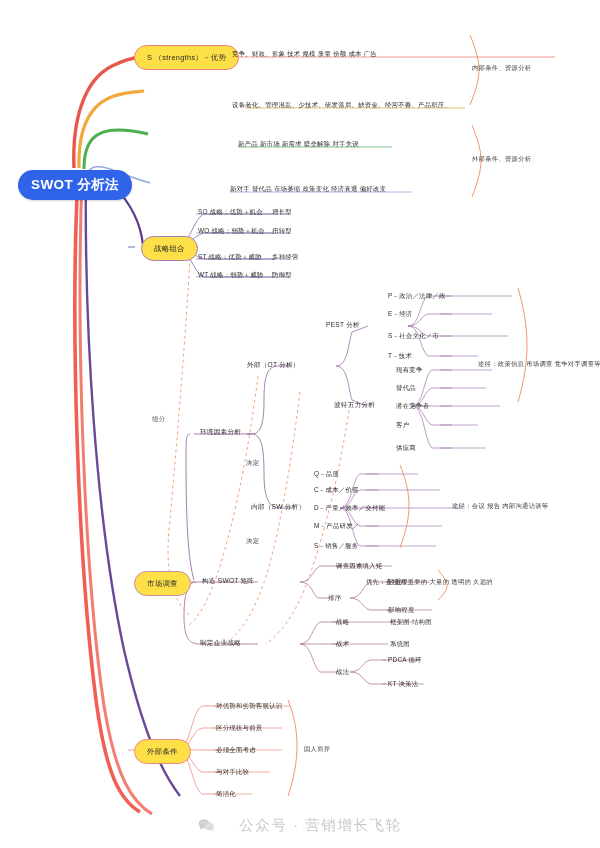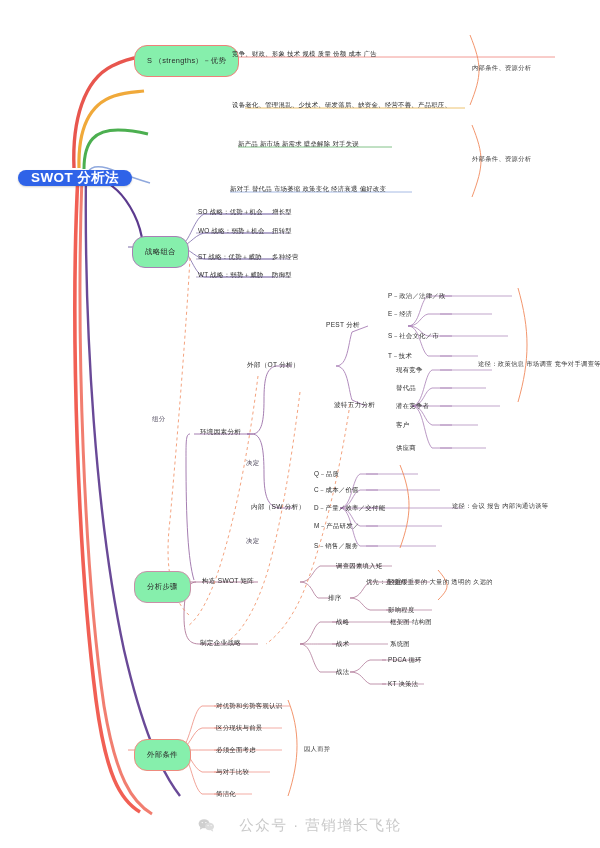--- a/index.html
+++ b/index.html
@@ -13,25 +13,25 @@
   svg.wires{position:absolute;left:0;top:0;width:600px;height:848px;pointer-events:none;}
 
   
   .node{
     position:absolute;box-sizing:border-box;white-space:nowrap;
     display:flex;align-items:center;justify-content:center;
   }
   .root{
     background:#2f63e8;color:#fff;border-radius:18px;
     font-size:13.5px;font-weight:bold;letter-spacing:.4px;
-    padding:0 13px;height:16px;box-shadow:0 1px 2px rgba(0,0,0,.18);
+    padding:0 13px;height:30px;box-shadow:0 1px 2px rgba(0,0,0,.18);
   }
   .pill{
-    border-radius:13px;border:1px solid #ccc;background:#86efac;
-    font-size:7.4px;height:32px;padding:0 12px;color:#2b2b2b;letter-spacing:.3px;
+    border-radius:13px;border:1px solid #ccc;background:#fde047;
+    font-size:7.4px;height:25px;padding:0 12px;color:#2b2b2b;letter-spacing:.3px;
   }
   .pill-s{border-color:#ef8079;}
   .pill-w{border-color:#e9b44c;}
   .pill-o{border-color:#62b36a;}
   .pill-t{border-color:#8fa8dd;}
   .pill-p{border-color:#a87fb5;}
   .pill-r{border-color:#ee8b7e;}
 
   .leaf{
     position:absolute;white-space:nowrap;font-size:6.4px;color:#2c2c2c;
@@ -175,21 +175,21 @@
 
   <div class="leaf" style="left:232px;top:100px;">设备老化、管理混乱、少技术、研发落后、缺资金、经营不善、产品积压、</div>
 
   <div class="leaf" style="left:238px;top:139px;">新产品  新市场  新需求  壁垒解除  对手失误</div>
 
   <div class="leaf" style="left:230px;top:184px;">新对手  替代品  市场萎缩  政策变化  经济衰退  偏好改变</div>
 
   <div class="note" style="left:472px;top:64px;">内部条件、资源分析</div>
   <div class="note" style="left:472px;top:155px;">外部条件、资源分析</div>
 
-  <div class="node pill pill-p" style="left:132px;top:236px;">
+  <div class="node pill pill-p" style="left:141px;top:236px;">
     <span>战略组合</span>
   </div>
   <div class="leaf" style="left:198px;top:207px;">SO 战略：优势＋机会</div>
   <div class="leaf" style="left:272px;top:207px;">增长型</div>
   <div class="leaf" style="left:198px;top:226px;">WO 战略：弱势＋机会</div>
   <div class="leaf" style="left:272px;top:226px;">扭转型</div>
   <div class="leaf" style="left:198px;top:252px;">ST 战略：优势＋威胁</div>
   <div class="leaf" style="left:272px;top:252px;">多种经营</div>
   <div class="leaf" style="left:198px;top:270px;">WT 战略：弱势＋威胁</div>
   <div class="leaf" style="left:272px;top:270px;">防御型</div>
@@ -220,21 +220,21 @@
 
   <div class="leaf" style="left:314px;top:469px;">Q－品质</div>
   <div class="leaf" style="left:314px;top:485px;">C－成本／价值</div>
   <div class="leaf" style="left:314px;top:503px;">D－产量／效率／交付能</div>
   <div class="leaf" style="left:314px;top:521px;">M－产品研发／</div>
   <div class="leaf" style="left:314px;top:541px;">S－销售／服务</div>
 
   <div class="note" style="left:452px;top:502px;">途径：会议   报告   内部沟通访谈等</div>
 
   <div class="node pill pill-r" style="left:134px;top:571px;border-color:#c98fa8;">
-    <span>分析步骤</span>
+    <span>市场调查</span>
   </div>
 
   <div class="leaf mid" style="left:202px;top:576px;">构造 SWOT 矩阵</div>
   <div class="leaf" style="left:336px;top:561px;">调查因素填入矩</div>
   <div class="leaf mid" style="left:328px;top:593px;">排序</div>
   <div class="leaf" style="left:388px;top:577px;">轻重缓</div>
   <div class="leaf" style="left:388px;top:605px;">影响程度</div>
   <div class="note" style="left:366px;top:578px;">优先：直接的  重要的  大量的  透明的  久远的</div>
 
   <div class="leaf mid" style="left:200px;top:638px;">制定企业战略</div>

